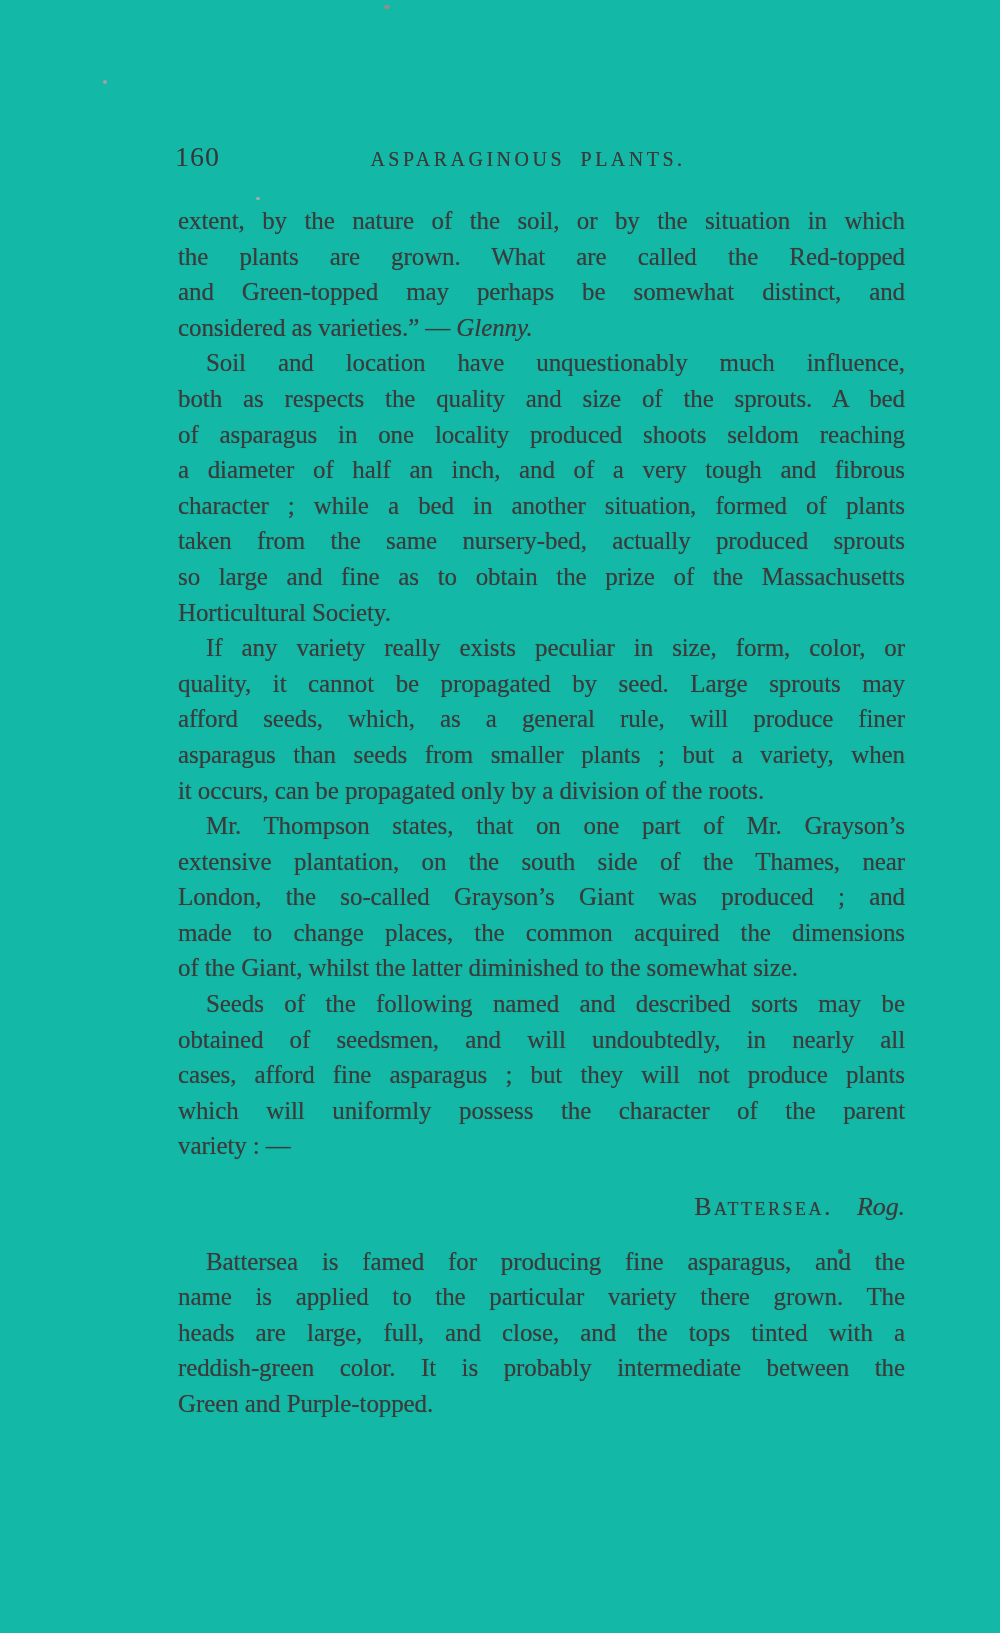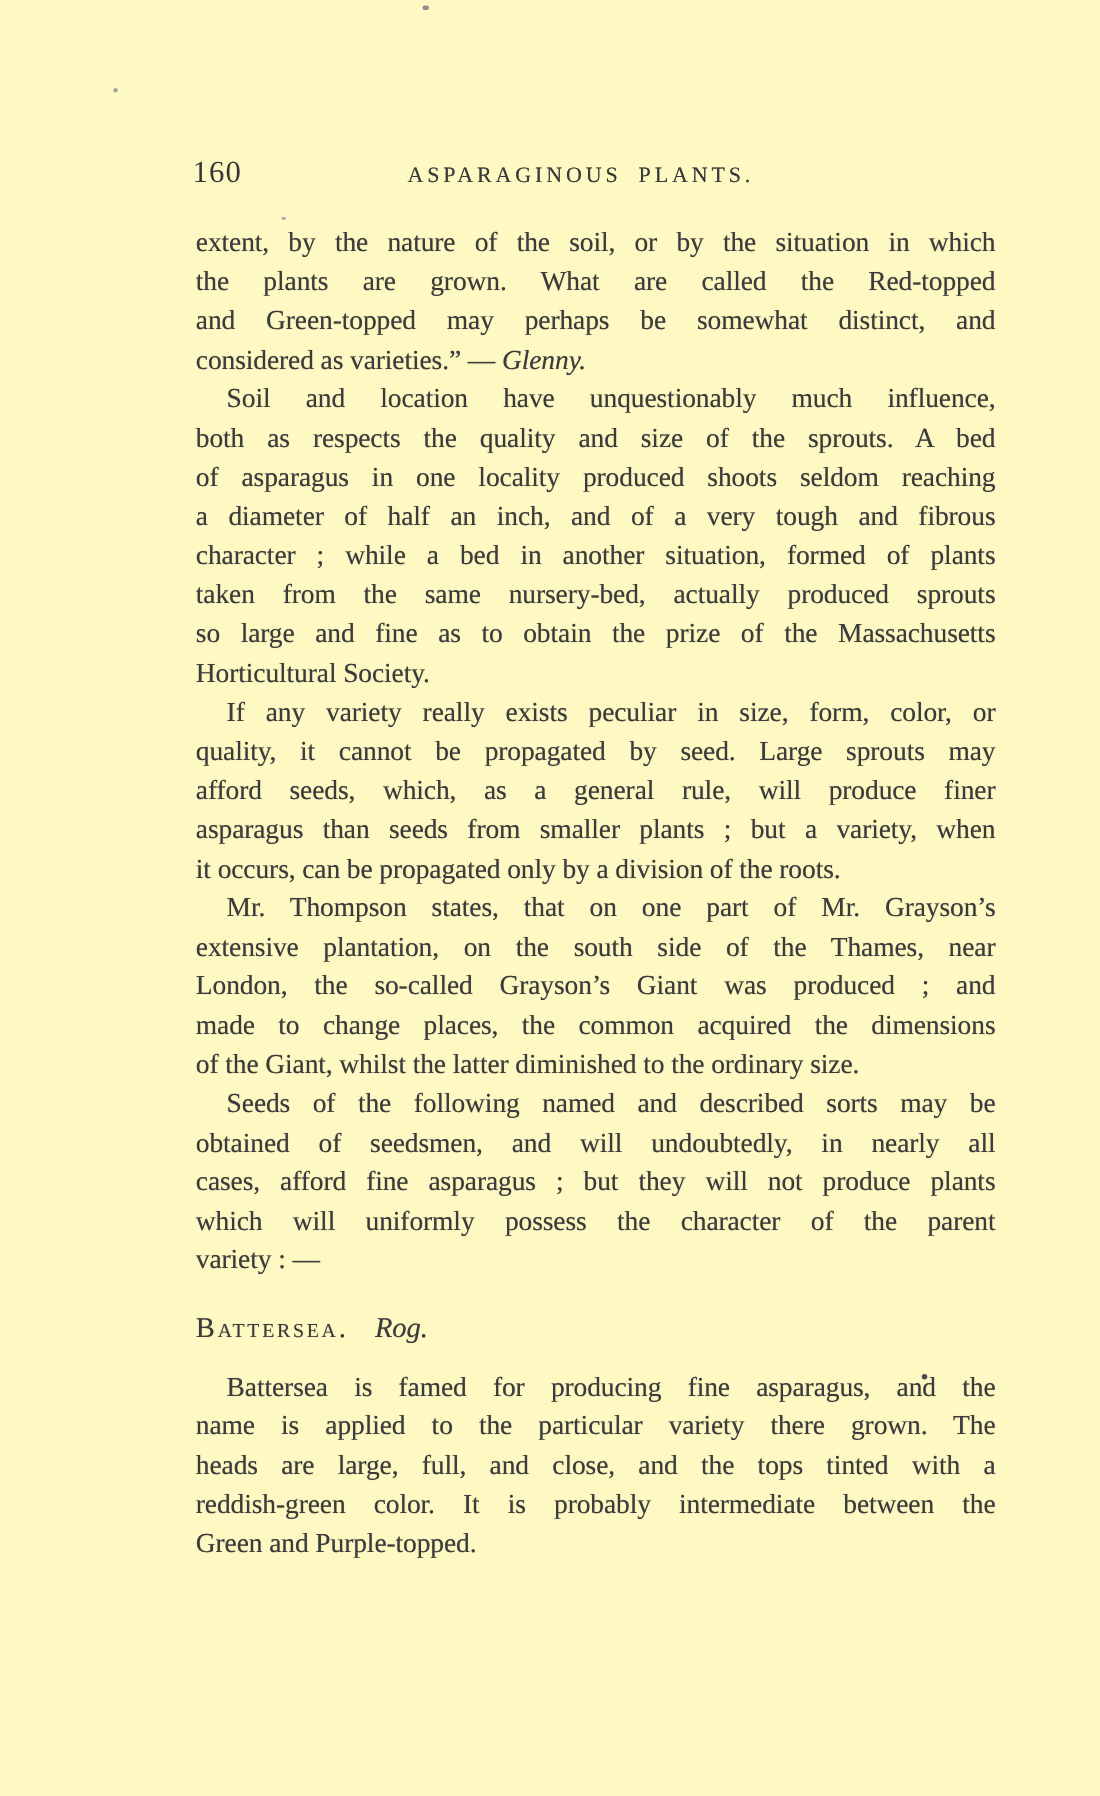--- a/index.html
+++ b/index.html
@@ -4,21 +4,21 @@
 <style>
   html, body { margin: 0; padding: 0; }
   body {
     width: 1000px; height: 1633px;
     font-family: "Liberation Serif", serif;
     background: #cfcfcf;
   }
   .page {
     position: relative;
     width: 1000px; height: 1633px;
-    background: #fef9c3;
+    background: #14b8a6;
     overflow: hidden;
     color: #3b3b3b;
   }
   
   .running-header {
     position: absolute;
     left: 175px; top: 141px; width: 730px; height: 36px;
   }
   .folio {
     position: absolute; left: 0; top: 0;
@@ -40,21 +40,21 @@
     color: #3b3b3b;
     text-shadow: 0 0 0.7px rgba(55,55,55,0.55);
   }
   .paragraph { margin: 0; }
   .line { text-align: justify; text-align-last: justify; white-space: normal; }
   .line.last { text-align-last: left; }
   .line.indent { text-indent: 28px; }
   .italic { font-style: italic; font-family: Liberation Serif, serif; }
   .heading {
     margin-top: 25px; margin-bottom: 19px;
-    text-align: left;
+    text-align: right;
     font-size: 26px;
   }
   .heading .smallcaps { font-variant: small-caps; letter-spacing: 2.5px; }
   .heading .gap-before { margin-left: 24px; }
   
   .speck { position: absolute; border-radius: 50%; }
   .speck-1 { left: 384px; top: 5px;    width: 6px; height: 4px; background: #8e8e8e; border-radius: 2px; }
   .speck-2 { left: 103px; top: 80px;   width: 4px; height: 4px; background: #a2a2a2; }
   .speck-3 { left: 256px; top: 197px;  width: 4px; height: 3px; background: #ababab; }
   .speck-4 { left: 838px; top: 1249px; width: 5px; height: 5px; background: #4a4a4a; }
@@ -91,21 +91,21 @@
         <div class="line"><span>quality, it cannot be propagated by seed.  Large sprouts may</span></div>
         <div class="line"><span>afford seeds, which, as a general rule, will produce finer</span></div>
         <div class="line"><span>asparagus than seeds from smaller plants ; but a variety, when</span></div>
         <div class="line last"><span>it occurs, can be propagated only by a division of the roots.</span></div>
       </div>
       <div class="paragraph">
         <div class="line indent"><span>Mr. Thompson states, that on one part of Mr. Grayson’s</span></div>
         <div class="line"><span>extensive plantation, on the south side of the Thames, near</span></div>
         <div class="line"><span>London, the so-called Grayson’s Giant was produced ; and</span></div>
         <div class="line"><span>made to change places, the common acquired the dimensions</span></div>
-        <div class="line last"><span>of the Giant, whilst the latter diminished to the ordinary size.</span></div>
+        <div class="line last"><span>of the Giant, whilst the latter diminished to the somewhat size.</span></div>
       </div>
       <div class="paragraph">
         <div class="line indent"><span>Seeds of the following named and described sorts may be</span></div>
         <div class="line"><span>obtained of seedsmen, and will undoubtedly, in nearly all</span></div>
         <div class="line"><span>cases, afford fine asparagus ; but they will not produce plants</span></div>
         <div class="line"><span>which will uniformly possess the character of the parent</span></div>
         <div class="line last"><span>variety : —</span></div>
       </div>
       <div class="heading"><span class="smallcaps">Battersea.</span><span class="italic gap-before">Rog.</span></div>
       <div class="paragraph">

